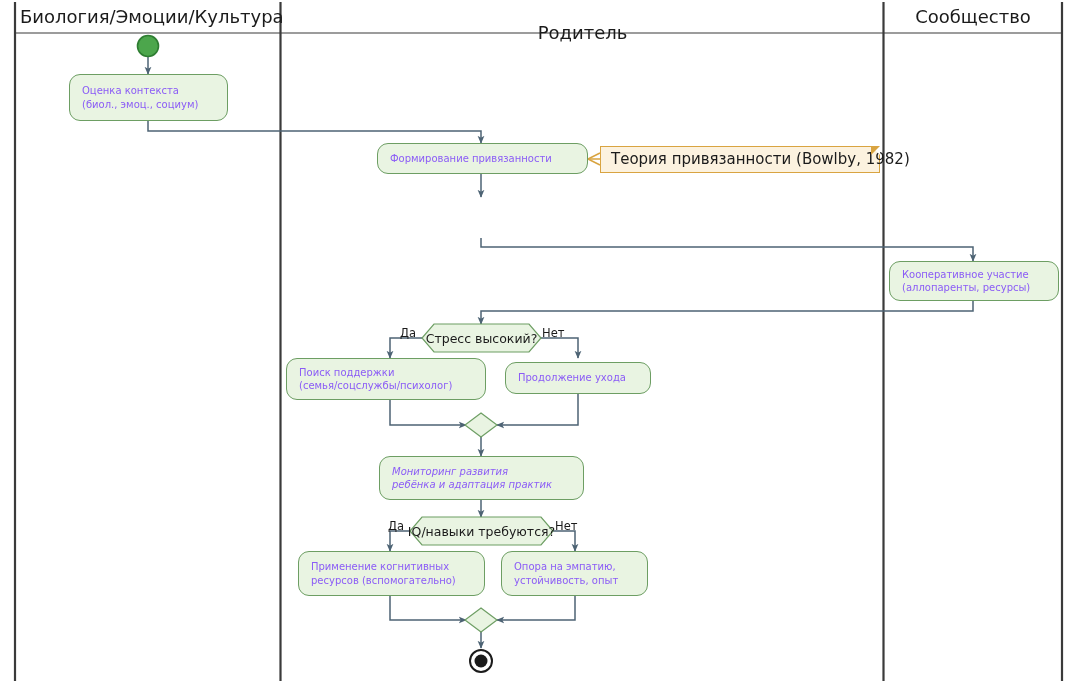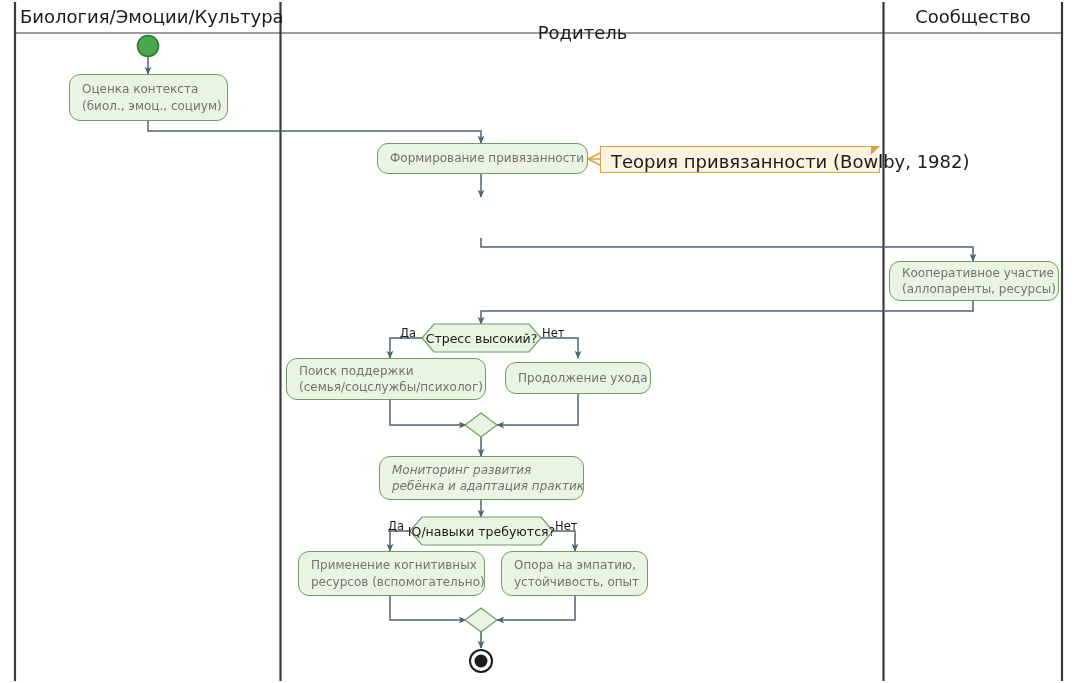--- a/index.html
+++ b/index.html
@@ -32,39 +32,39 @@
     color: #1b1b1b;
     white-space: nowrap;
     line-height: 1;
   }
   .node {
     position: absolute;
     box-sizing: border-box;
     background: #E9F4E2;
     border: 1px solid #6D9E63;
     border-radius: 11px;
-    color: #737373;
-    font-size: 12px;
+    color: #8b5cf6;
+    font-size: 10px;
     line-height: 1.35;
     display: flex;
     flex-direction: column;
     justify-content: center;
     padding: 4px 12px;
   }
   .node .ln { display: block; white-space: nowrap; }
   .note {
     position: absolute;
     box-sizing: border-box;
     background: #FCF2DF;
     border: 1px solid #D9A441;
     color: #1b1b1b;
-    font-size: 18px;
+    font-size: 15px;
     line-height: 1.3;
     display: flex;
-    align-items: flex-start;
+    align-items: flex-end;
     padding: 3px 10px;
     white-space: nowrap;
   }
   .note-fold {
     position: absolute;
     width: 0; height: 0;
     border-style: solid;
     border-width: 0 9px 9px 0;
     border-color: transparent #ffffff transparent transparent;
     right: -1px; top: -1px;

